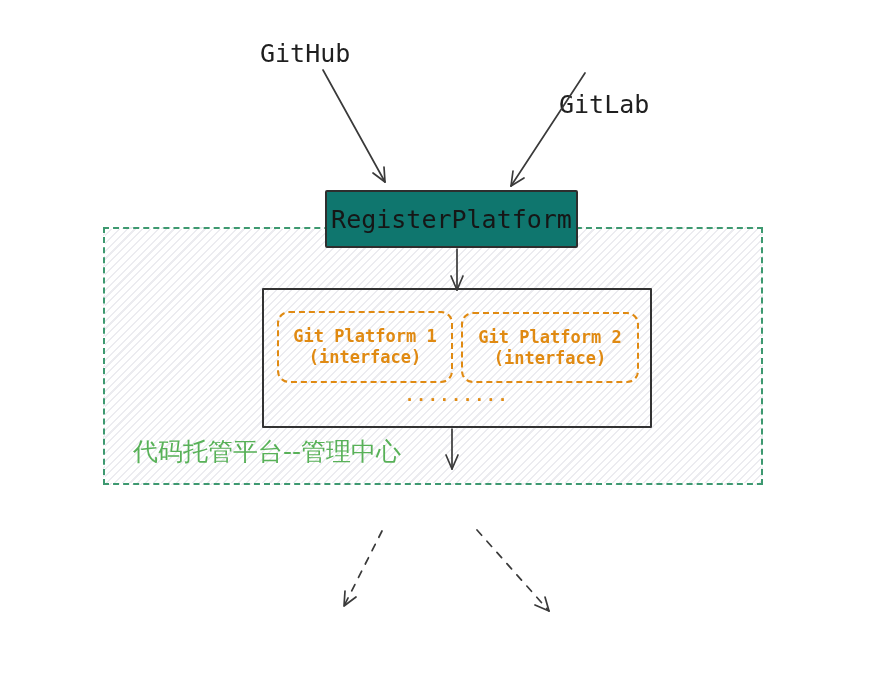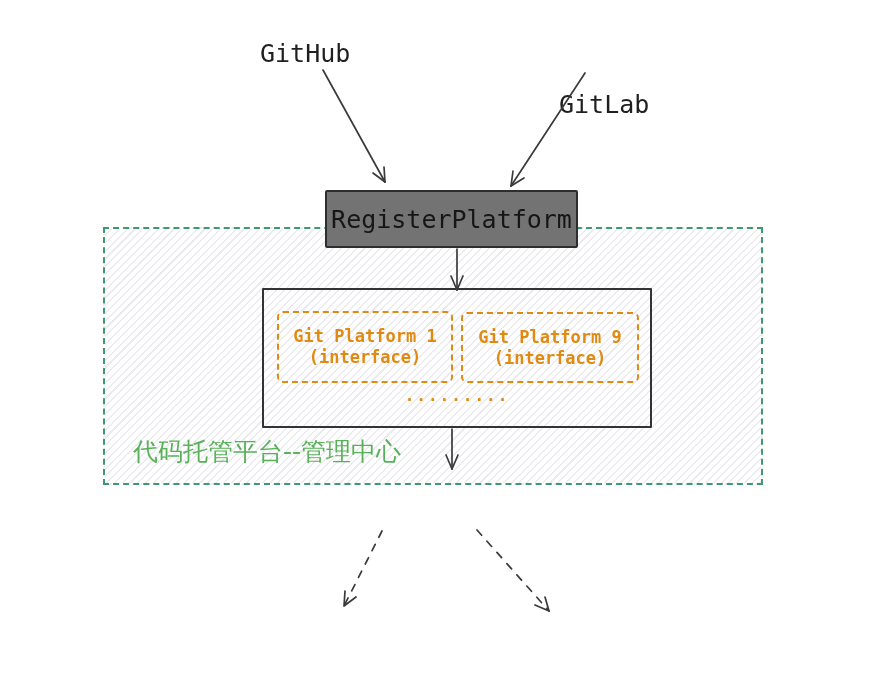--- a/index.html
+++ b/index.html
@@ -5,21 +5,21 @@
   html,body{margin:0;padding:0;background:#ffffff;}
   .canvas{
     position:relative;width:875px;height:685px;background:#ffffff;overflow:hidden;
     font-family:"DejaVu Sans Mono","Liberation Mono",monospace;color:#1f1f1f;
   }
   .abs{position:absolute;}
   .src-label{
     font-size:25px;line-height:28px;color:#1f1f1f;white-space:nowrap;
   }
   .node-box{
-    background:#737373;border:2px solid #2e2e2e;border-radius:2px;
+    background:#0f766e;border:2px solid #2e2e2e;border-radius:2px;
     display:flex;align-items:center;justify-content:center;
     font-size:25px;color:#161616;z-index:4;box-sizing:border-box;
   }
   .proxy-box{box-shadow:1px 2px 0 0 #c9c9c9;}
   .zone{
     border:2px dashed var(--zone_border_green,#3d9970);
     box-sizing:border-box;z-index:1;
     background-image:repeating-linear-gradient(135deg,#ffffff 0 4px,#ececf0 4px 5.5px);
     background-color:#ffffff;
   }
@@ -27,21 +27,21 @@
     font-family:"DejaVu Sans","Liberation Sans",sans-serif;
     font-size:25px;line-height:30px;color:var(--zone_caption_green,#58b158);
     white-space:nowrap;z-index:3;
   }
   .inner-box{
     border:2px solid #333333;box-sizing:border-box;z-index:2;border-radius:1px;
   }
   .platform-box{
     position:absolute;border:2px dashed var(--orange_accent,#e08a12);
     box-sizing:border-box;display:flex;flex-direction:column;
-    align-items:center;justify-content:center;border-radius:6px;
+    align-items:center;justify-content:center;border-radius:12px;
     color:var(--orange_accent,#e08a12);font-weight:bold;font-size:17px;line-height:21px;
     text-align:left;white-space:nowrap;
   }
   .dots{
     position:absolute;left:0;right:0;top:96px;text-align:center;
     color:var(--orange_accent,#e08a12);font-weight:bold;font-size:16px;letter-spacing:2px;
   }
   .out-label{
     font-size:23px;line-height:28px;color:#1b1b1b;white-space:nowrap;z-index:4;
   }
@@ -56,21 +56,21 @@
   <div class="abs zone" style="left:103px;top:227px;width:660px;height:258px;"></div>
 
   <div class="abs zone-caption" style="left:133px;top:437px;">代码托管平台--管理中心</div>
 
   <div class="abs inner-box" style="left:262px;top:288px;width:390px;height:140px;">
     <div class="platform-box" style="left:13px;top:21px;width:176px;height:72px;">
       <span>Git Platform 1</span>
       <span>(interface)</span>
     </div>
     <div class="platform-box" style="left:197px;top:22px;width:178px;height:71px;">
-      <span>Git Platform 9</span>
+      <span>Git Platform 2</span>
       <span>(interface)</span>
     </div>
     <div class="dots">.........</div>
   </div>
 
   <div class="abs src-label" style="left:260px;top:40px;">GitHub</div>
   <div class="abs src-label" style="left:559px;top:45px;margin-top:46px;">GitLab</div>
 
   <div class="abs node-box" style="left:325px;top:190px;width:253px;height:58px;">
     <span>RegisterPlatform</span>

